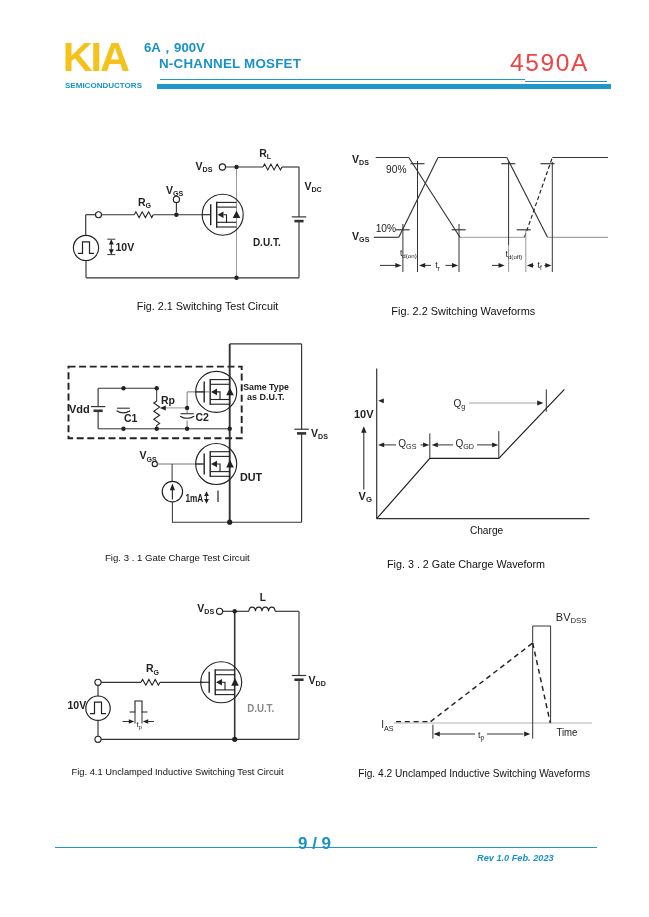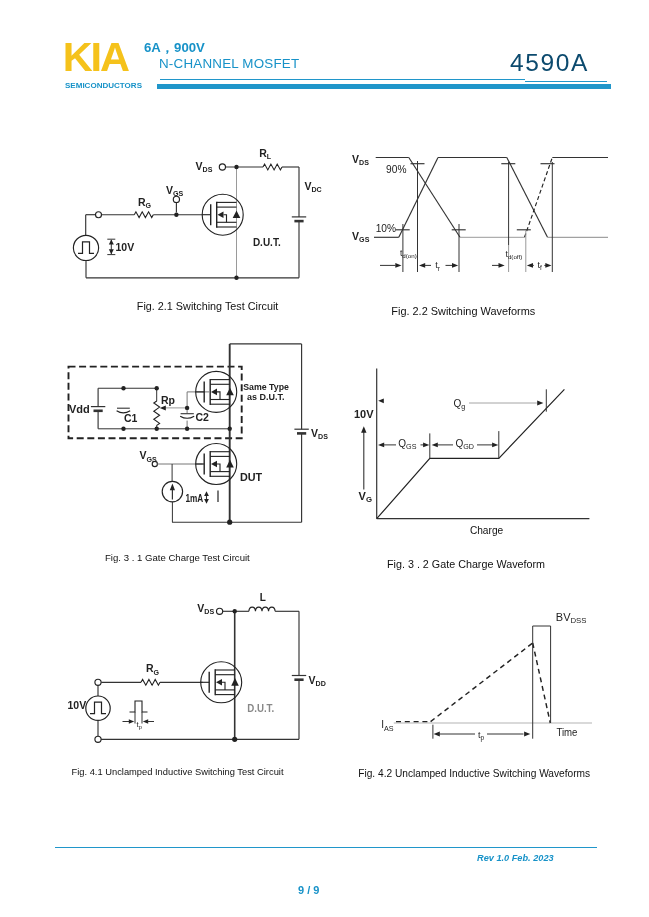--- a/index.html
+++ b/index.html
@@ -5,22 +5,22 @@
 * { margin:0; padding:0; box-sizing:border-box; }
 html,body { width:649px; height:917px; background:#ffffff; font-family:"Liberation Sans",sans-serif; }
 #page { position:relative; width:649px; height:917px; overflow:hidden; background:#fff; }
 .abs { position:absolute; }
 </style>
 </head>
 <body>
 <div id="page">
   <div class="abs" style="left:62.8px;top:32.6px;color:#f5c21b;font-weight:bold;font-size:41.5px;letter-spacing:-2.2px;">KIA</div>
   <div class="abs" style="left:144px;top:38.6px;color:#1792c8;font-weight:bold;font-size:13.2px;">6A，900V</div>
-  <div class="abs" style="left:159px;top:55.8px;color:#1792c8;font-weight:normal;font-size:13.4px;letter-spacing:0.2px;">N-CHANNEL MOSFET</div>
-  <div class="abs" style="left:510px;top:48.6px;color:#0c4a6e;font-size:24.5px;letter-spacing:1.6px;">4590A</div>
+  <div class="abs" style="left:159px;top:55.8px;color:#1792c8;font-weight:bold;font-size:13.4px;letter-spacing:0.2px;">N-CHANNEL MOSFET</div>
+  <div class="abs" style="left:510px;top:48.6px;color:#ef4444;font-size:24.5px;letter-spacing:1.6px;">4590A</div>
   <div class="abs" style="left:160px;top:79px;width:365px;height:1px;background:#2096ca;"></div>
   <div class="abs" style="left:525px;top:80.6px;width:82px;height:1px;background:#2096ca;"></div>
   <div class="abs" style="left:157px;top:84px;width:454px;height:4.6px;background:#2096ca;"></div>
 
   <svg class="abs" style="left:0;top:0" width="649" height="917" viewBox="0 0 649 917" font-family="Liberation Sans, sans-serif">
 <text x="65" y="88.4" font-size="8" font-weight="bold" fill="#1792c8" textLength="77" lengthAdjust="spacingAndGlyphs">SEMICONDUCTORS</text>
 <line x1="236.5" y1="167" x2="236.5" y2="277.8" stroke="#9a9a9a" stroke-width="1.0" stroke-linecap="butt"></line>
 <line x1="225.6" y1="167" x2="263" y2="167" stroke="#333333" stroke-width="1.15" stroke-linecap="butt"></line>
 <polyline points="263.0,167.0 264.6,164.1 267.8,169.9 270.9,164.1 274.1,169.9 277.2,164.1 280.4,169.9 282.0,167.0" fill="none" stroke="#222222" stroke-width="1.1" stroke-linejoin="miter"></polyline>
 <line x1="282" y1="167" x2="299" y2="167" stroke="#333333" stroke-width="1.15" stroke-linecap="butt"></line>
@@ -284,15 +284,15 @@
 <line x1="487" y1="734" x2="523.5" y2="734" stroke="#333333" stroke-width="1.0" stroke-linecap="butt"></line>
 <polygon points="530.3,734 524.0999999999999,731.55 524.0999999999999,736.45" fill="#222222"></polygon>
 <text x="478" y="737.8" font-size="9" font-weight="normal" fill="#222222">t<tspan font-size="6.5" dy="2.3">p</tspan></text>
 <text x="381.3" y="728.3" font-size="10" font-weight="normal" fill="#222222">I<tspan font-size="7.2" dy="2.3">AS</tspan></text>
 <text x="555.8" y="621" font-size="11" font-weight="normal" fill="#222222">BV<tspan font-size="7.8" dy="2.3">DSS</tspan></text>
 <text x="556.4" y="736.4" font-size="10.8" font-weight="normal" fill="#222222" text-anchor="start" textLength="21" lengthAdjust="spacingAndGlyphs">Time</text>
 <text x="474.2" y="776.5" font-size="10.8" font-weight="normal" fill="#111" text-anchor="middle" textLength="232" lengthAdjust="spacingAndGlyphs">Fig. 4.2 Unclamped Inductive Switching Waveforms</text>
   </svg>
 
   <div class="abs" style="left:55px;top:847px;width:542px;height:1px;background:#2096ca;"></div>
-  <div class="abs" style="left:298px;top:884px;color:#1792c8;font-weight:bold;font-size:11px;">9 / 9</div>
+  <div class="abs" style="left:298px;top:834px;color:#1792c8;font-weight:bold;font-size:17px;">9 / 9</div>
   <div class="abs" style="left:477px;top:853px;color:#1792c8;font-weight:bold;font-size:9.2px;font-style:italic;">Rev 1.0 Feb. 2023</div>
 </div>
 
 </body></html>

